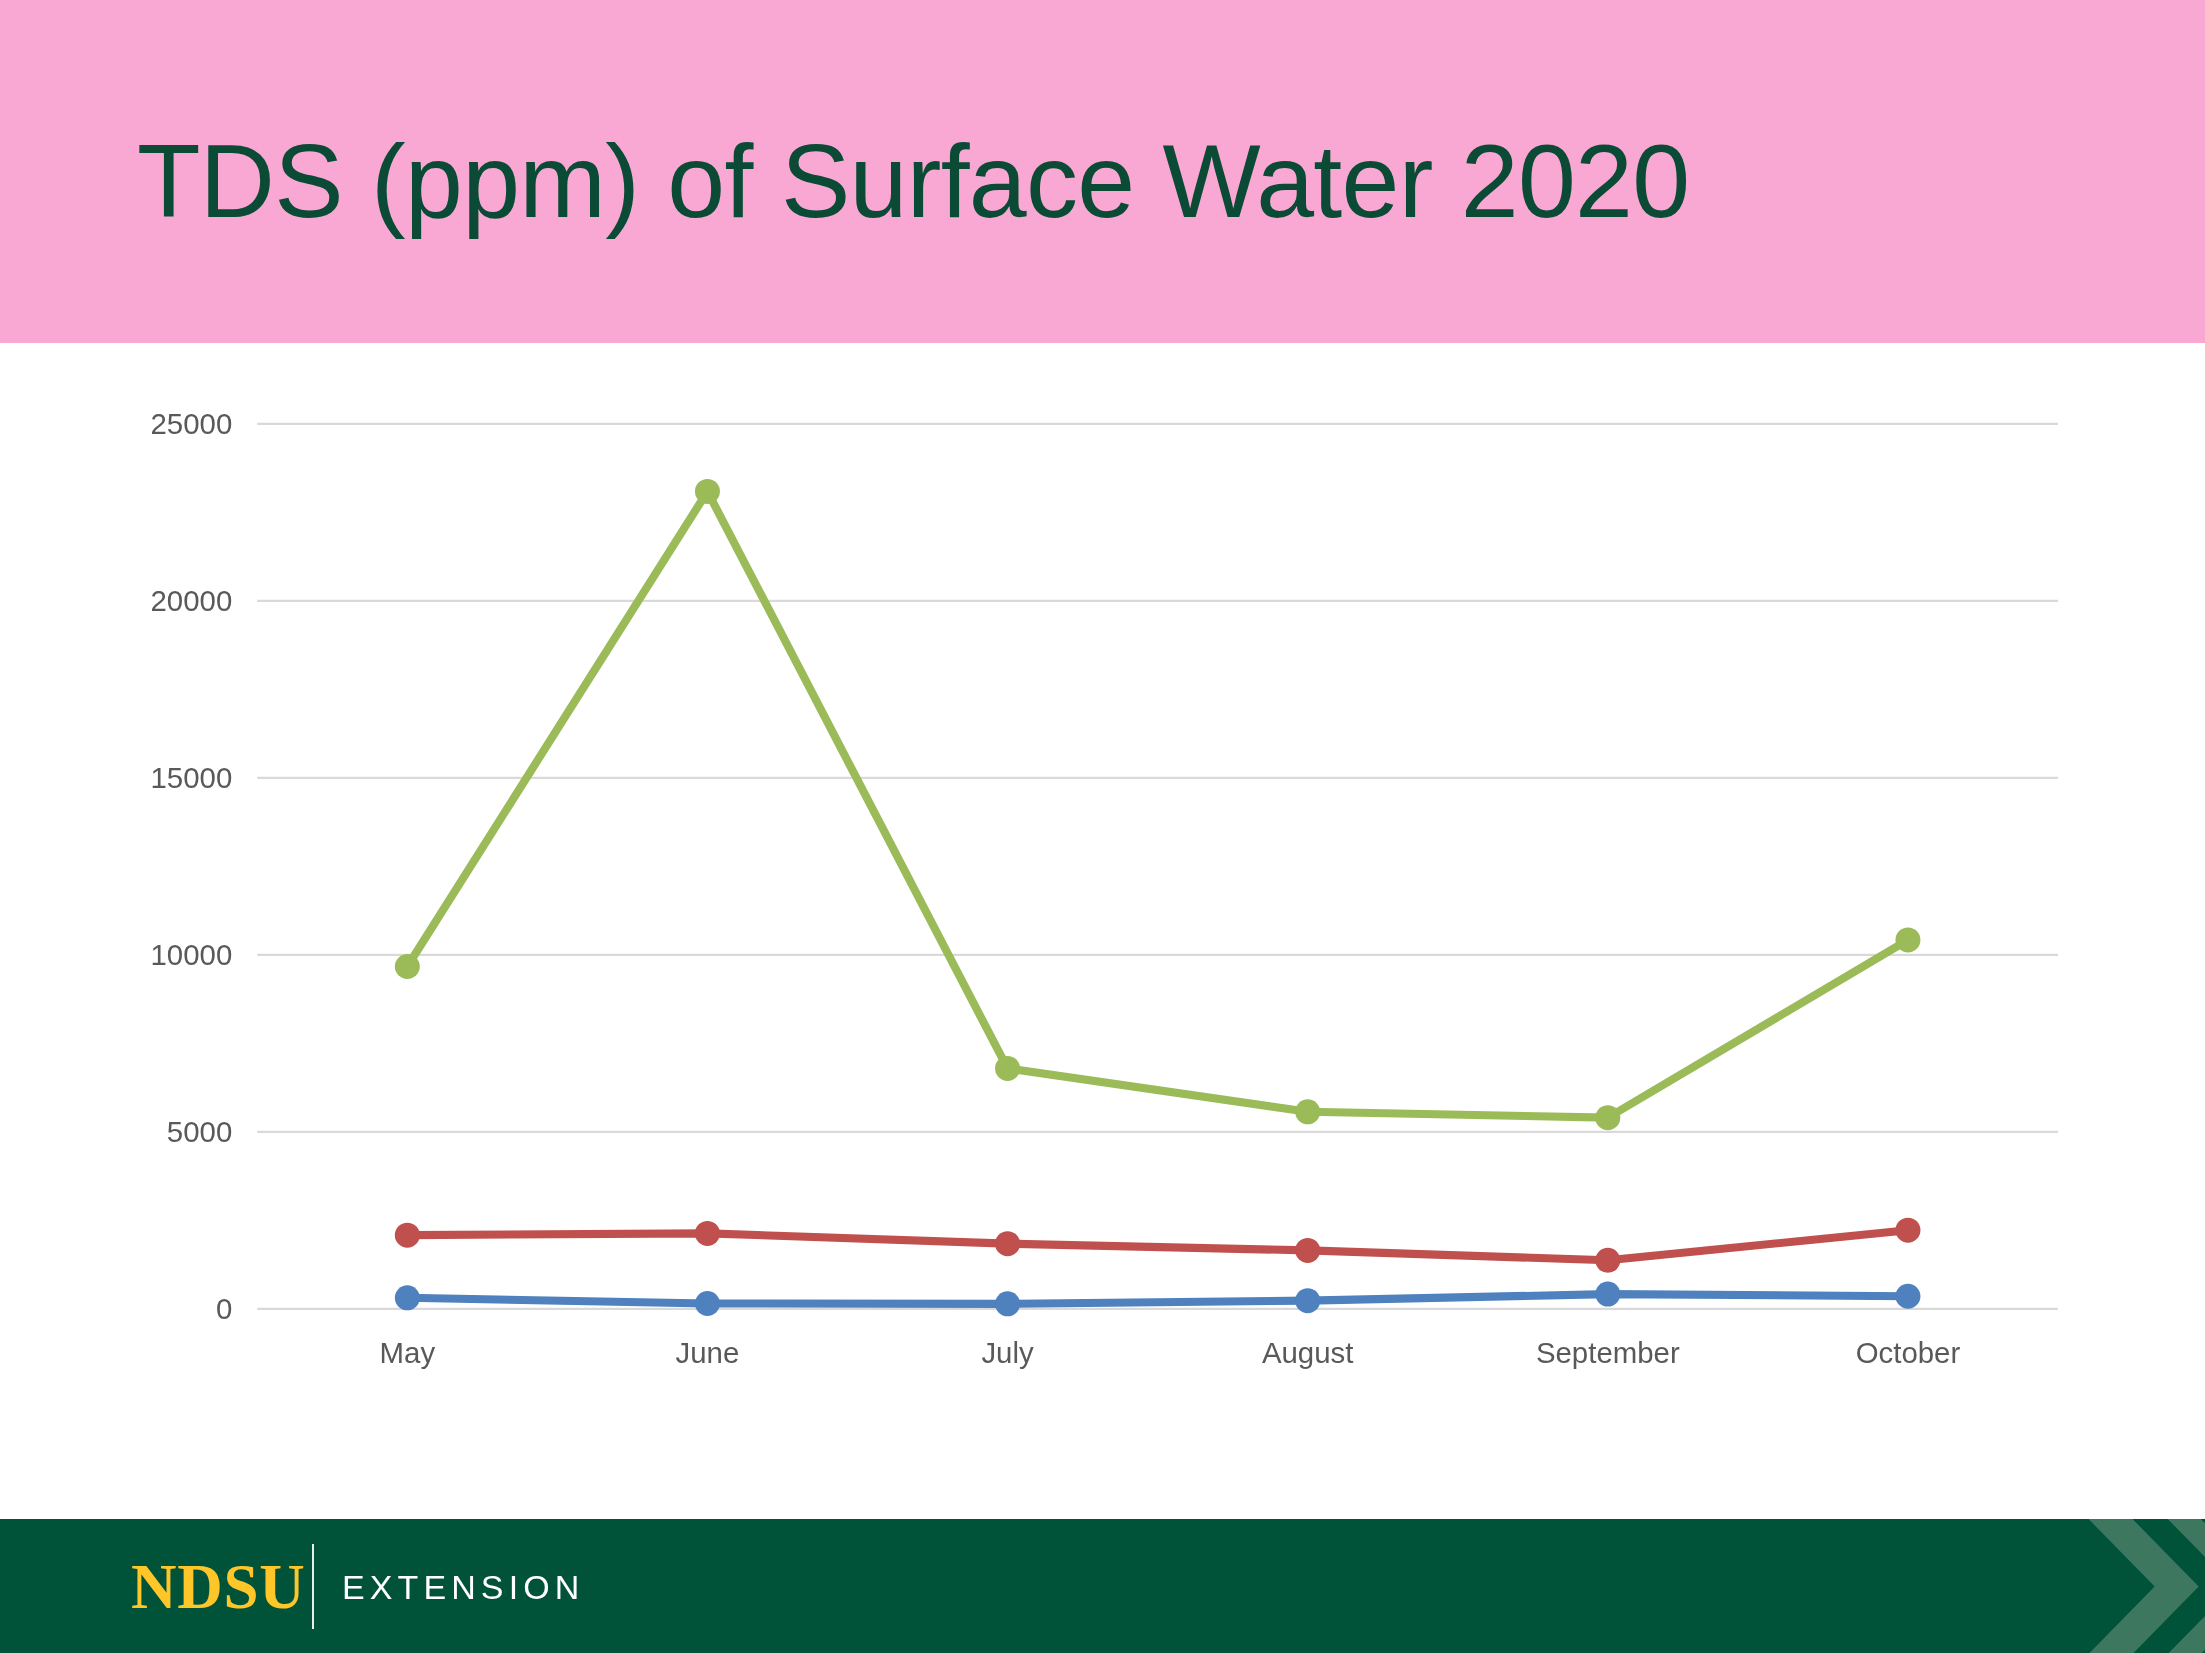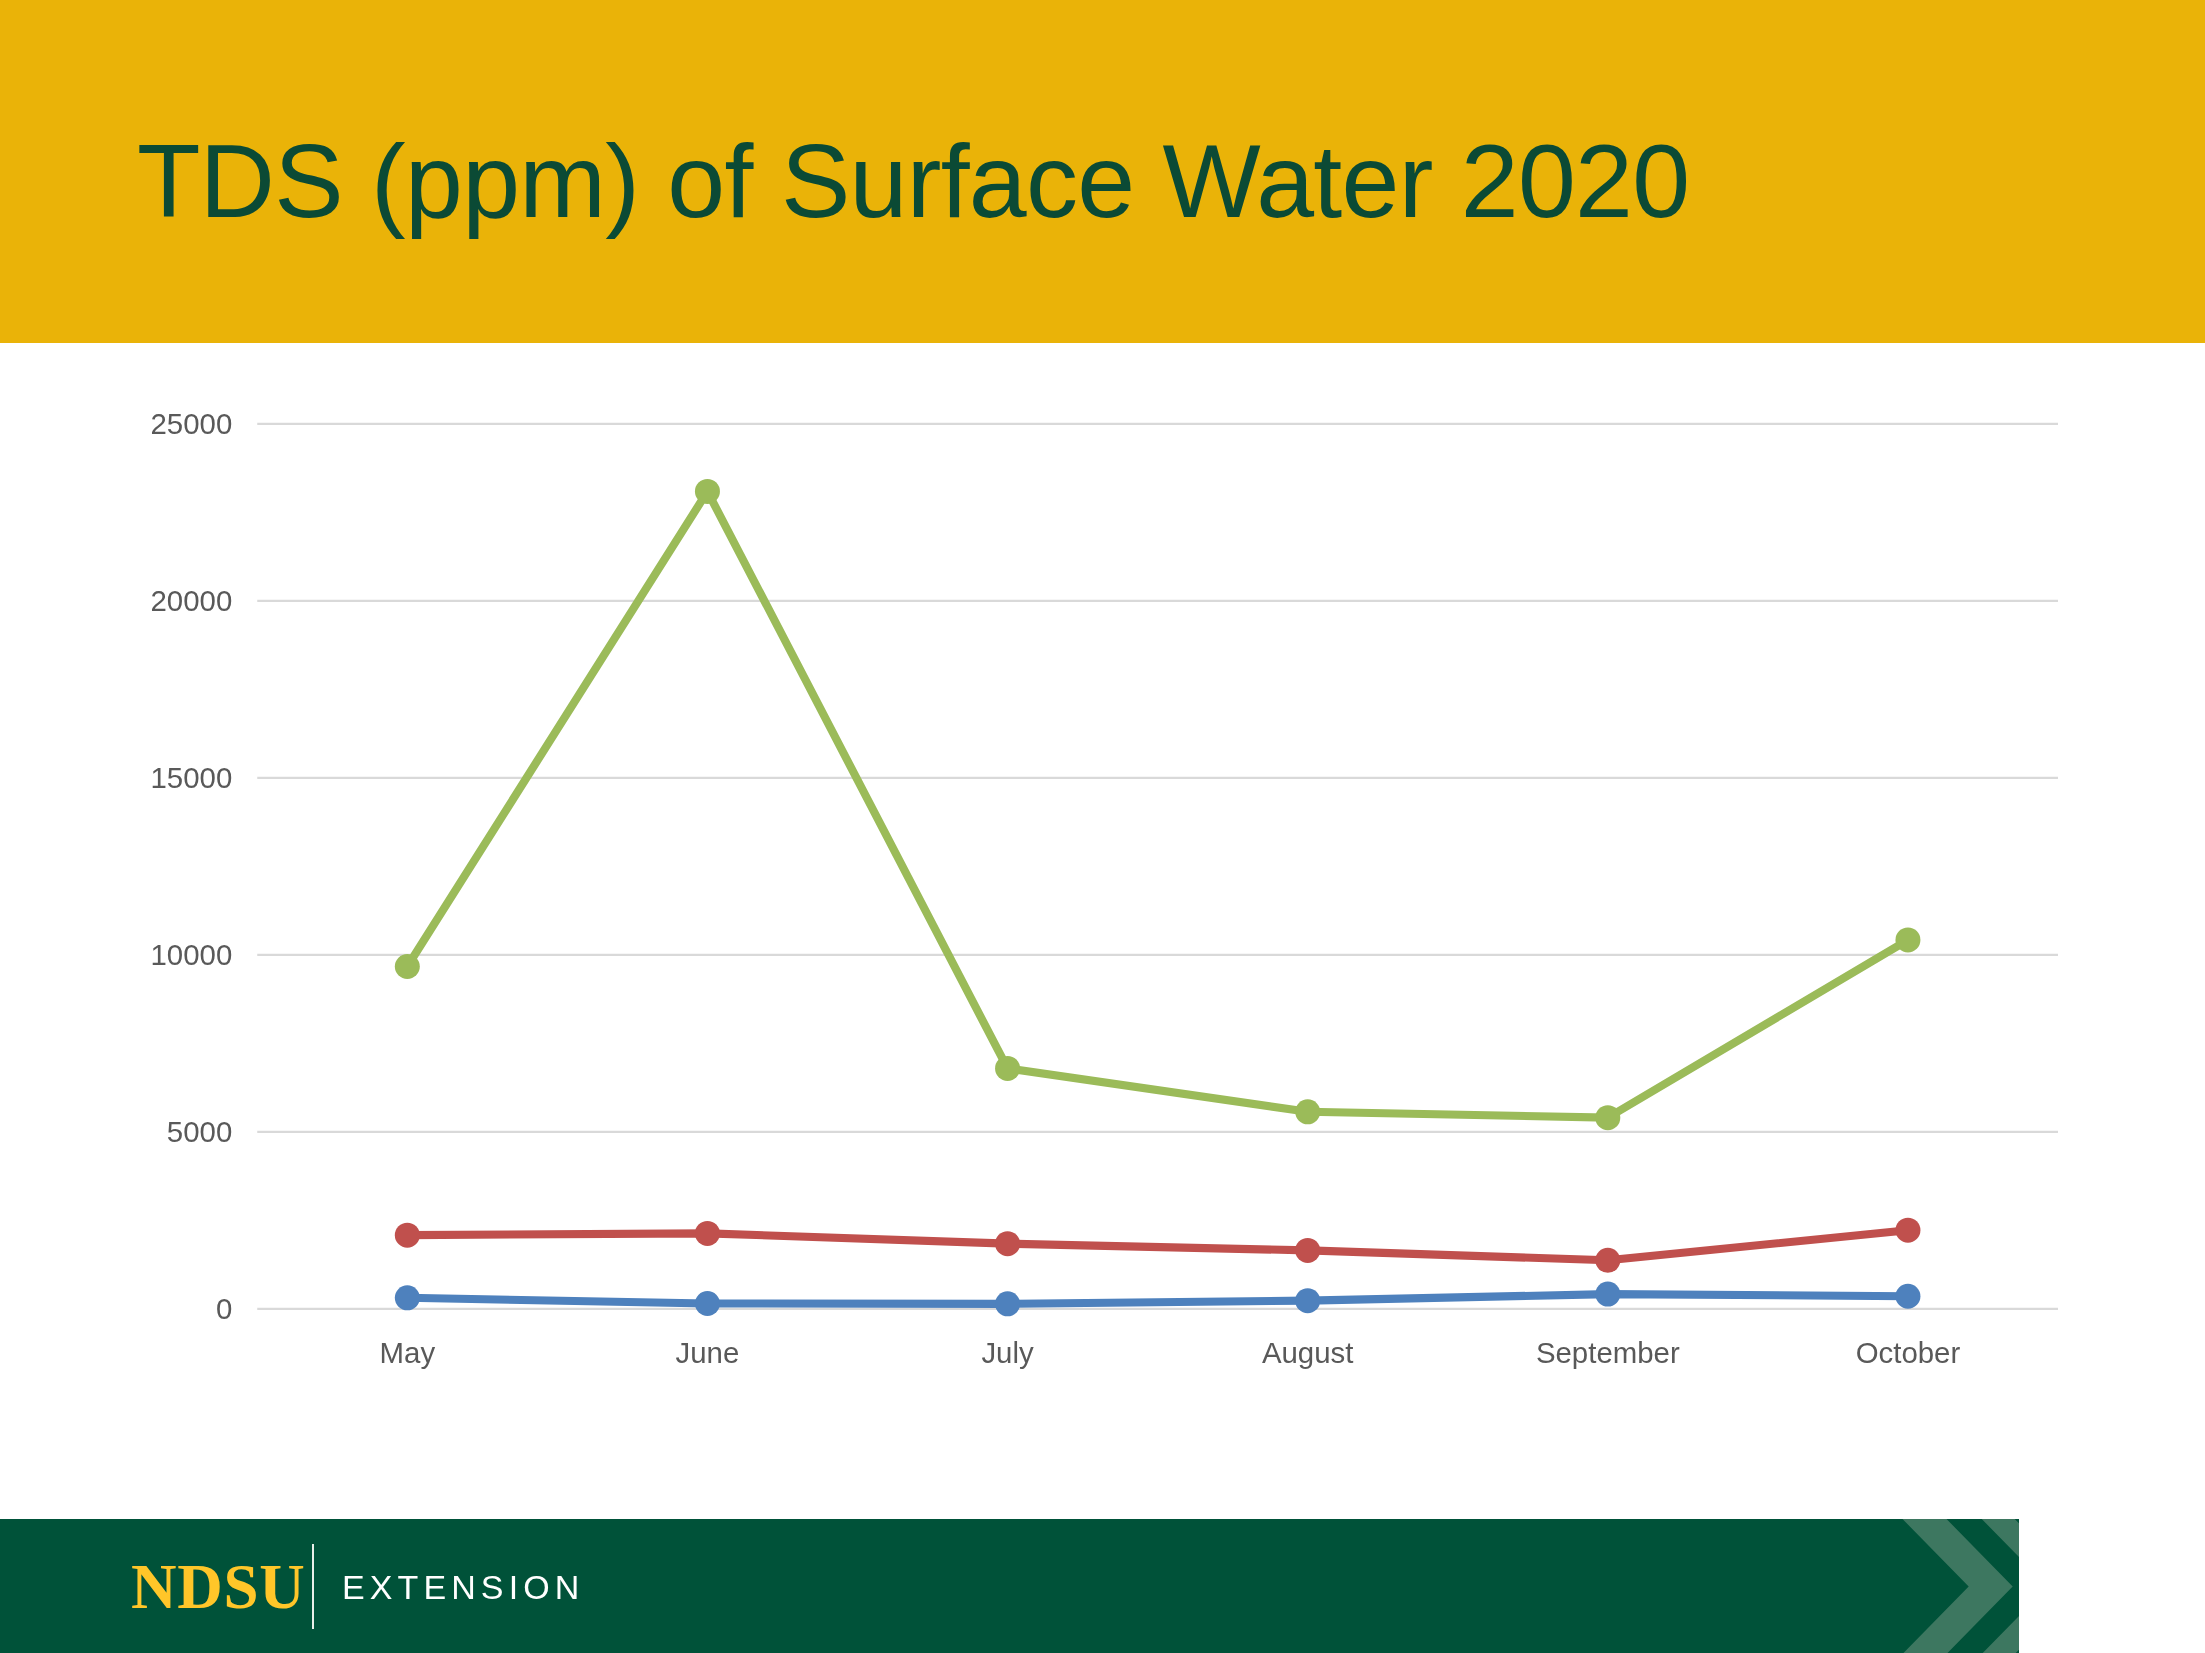--- a/index.html
+++ b/index.html
@@ -14,21 +14,21 @@
     overflow: hidden;
     position: relative;
   }
 
   
   #header-band {
     position: absolute;
     left: 0; top: 0;
     width: 2205px;
     height: 343px;
-    background: #eab308;
+    background: #f9a8d4;
   }
   #page-title {
     position: absolute;
     left: 137px;
     top: 129px;
     font-size: 104px;
     line-height: 1;
     color: #0B4A35;
     font-family: "Liberation Sans", sans-serif;
     font-weight: 400;
@@ -67,21 +67,21 @@
     stroke-width: 11;
     stroke-linejoin: round;
     stroke-linecap: round;
   }
   .series-marker { stroke: none; }
 
   
   #footer-band {
     position: absolute;
     left: 0; top: 1519px;
-    width: 2019px;
+    width: 2205px;
     height: 135px;
     background: #005239;
     overflow: hidden;
   }
   #ndsu-wordmark {
     position: absolute;
     left: 131px;
     top: 50%;
     transform: translateY(-50%);
     font-family: "Liberation Serif", serif;

